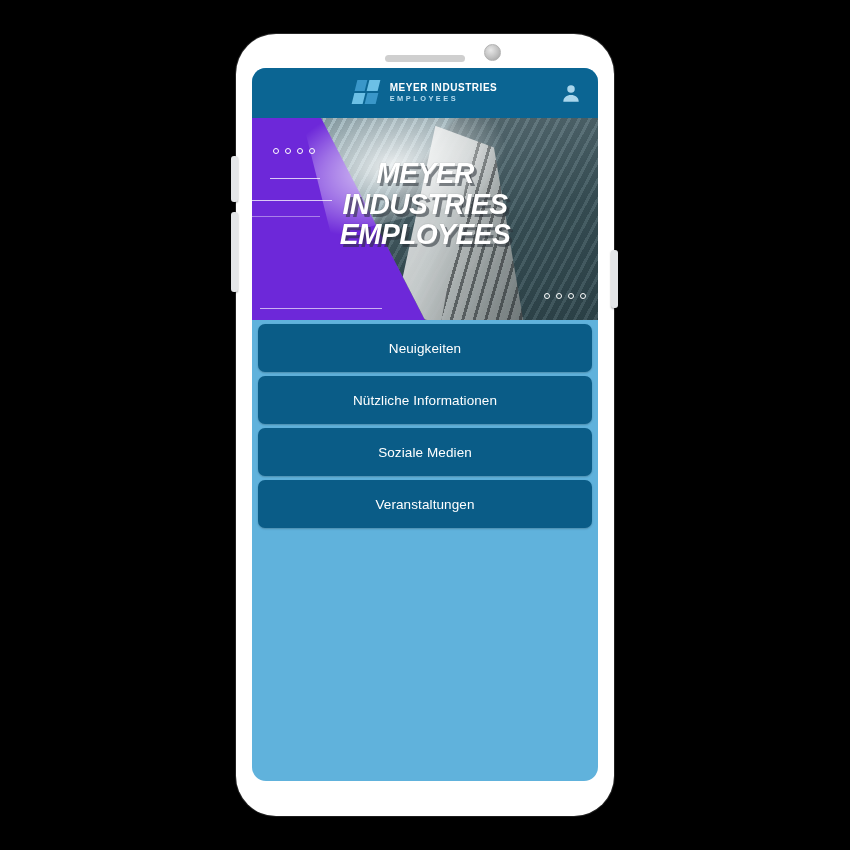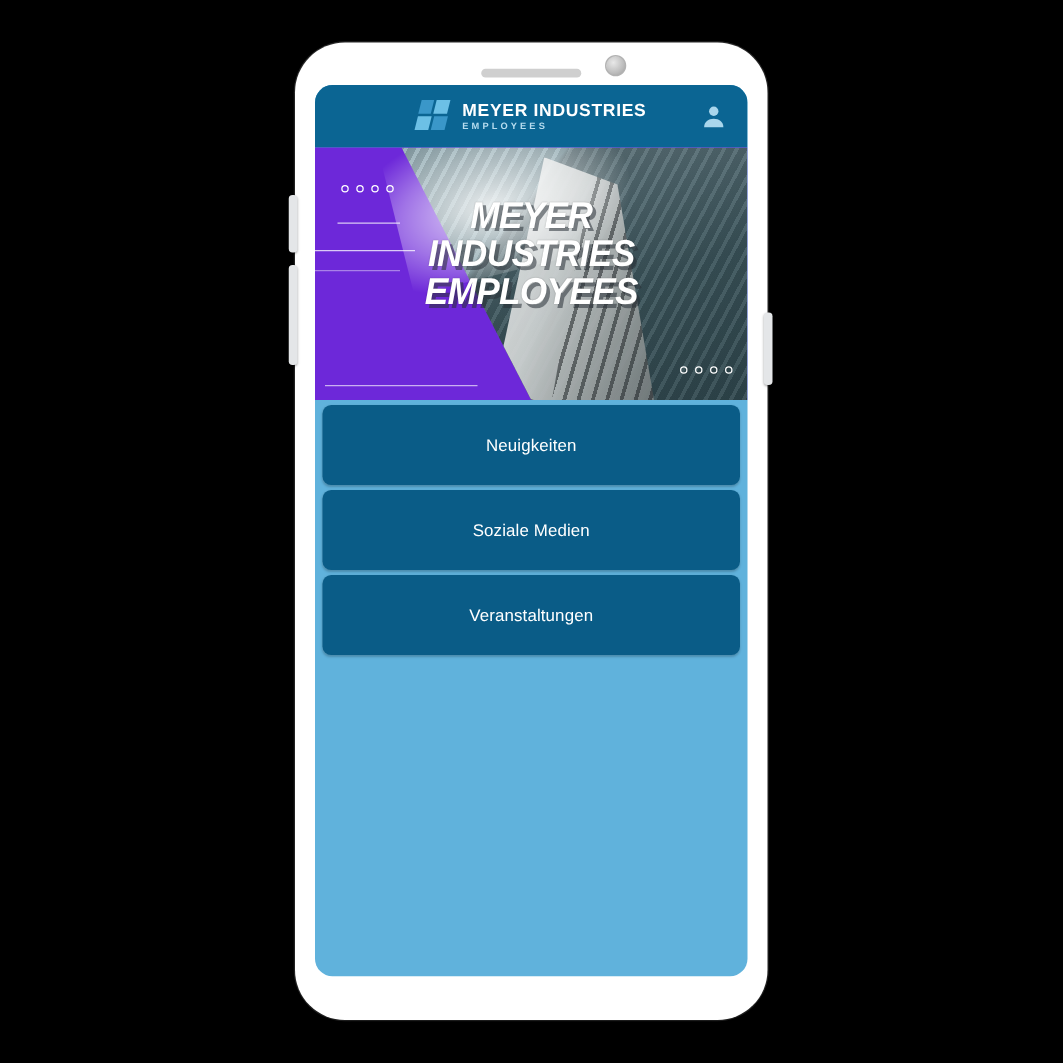--- a/index.html
+++ b/index.html
@@ -60,21 +60,21 @@
   }
   #brand-block{display:flex;align-items:center;gap:9px;}
   #brand-mark{position:relative;width:28px;height:27px;flex:none;}
   #brand-mark i{position:absolute;display:block;background:#6cc0e6;transform:skewX(-14deg);}
   #brand-mark i.m1{left:3px;  top:0px;  width:10px;height:11px;background:#3a97c9;}
   #brand-mark i.m2{left:15px; top:0px;  width:11px;height:11px;}
   #brand-mark i.m3{left:0px;  top:13px; width:11px;height:11px;}
   #brand-mark i.m4{left:13px; top:13px; width:11px;height:11px;background:#3a97c9;}
   #brand-text{display:flex;flex-direction:column;gap:2px;}
   #brand-title{
-    color:#ffffff;font-size:14px;font-weight:bold;letter-spacing:.55px;line-height:1;
+    color:#ffffff;font-size:10px;font-weight:bold;letter-spacing:.55px;line-height:1;
   }
   #brand-sub{
     color:#b6dcef;font-size:7.4px;font-weight:bold;letter-spacing:2.5px;line-height:1;
   }
   #account-icon{
     position:absolute;right:16px;top:50%;margin-top:-11px;
     width:22px;height:22px;
   }
 
   
@@ -145,21 +145,21 @@
   #hero-title span{display:block;}
 
   
   #menu{
     padding:4px 6px 0 6px;
     display:flex;
     flex-direction:column;
     gap:4px;
   }
   .menu-button{
-    height:64px;
+    height:48px;
     background:#0a5c87;
     border-radius:7px;
     border:none;
     display:flex;
     align-items:center;
     justify-content:center;
     color:#ffffff;
     font-size:13.5px;
     font-family:"Liberation Sans", sans-serif;
     letter-spacing:.1px;
@@ -233,17 +233,18 @@
 
     <div id="hero-title">
       <span>MEYER</span>
       <span>INDUSTRIES</span>
       <span>EMPLOYEES</span>
     </div>
   </div>
 
   <div id="menu">
     <button class="menu-button">Neuigkeiten</button>
+    <button class="menu-button">Nützliche Informationen</button>
     <button class="menu-button">Soziale Medien</button>
     <button class="menu-button">Veranstaltungen</button>
   </div>
 
 </div>
 
 </body></html>

